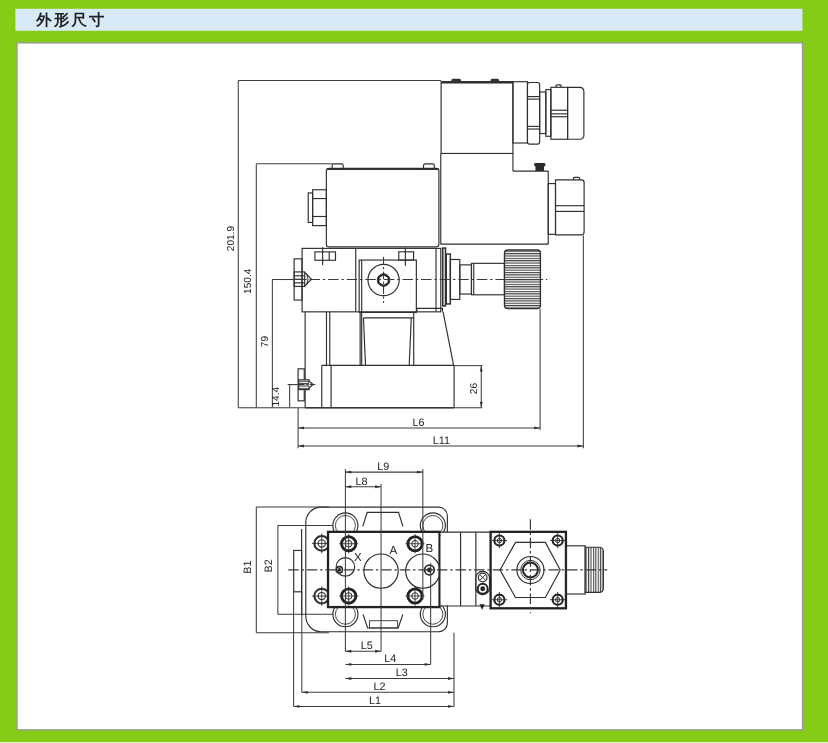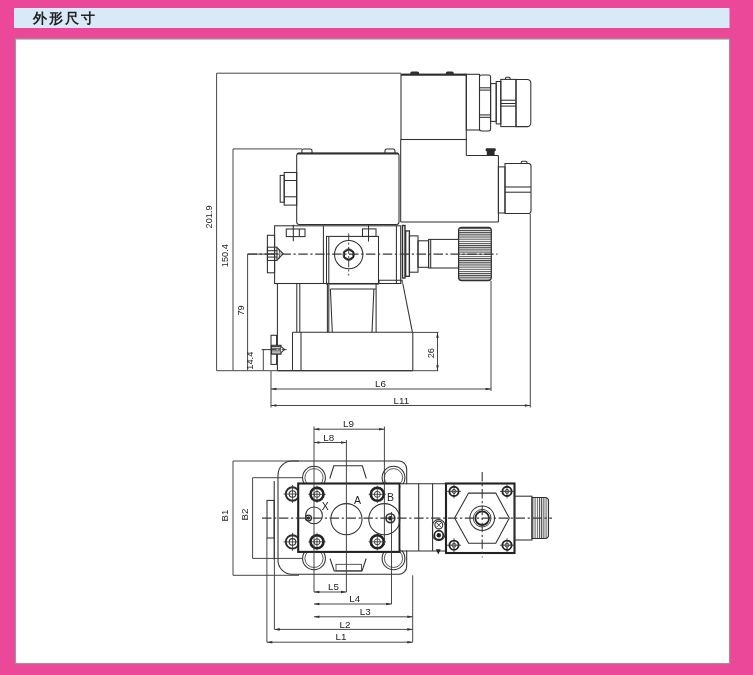--- a/index.html
+++ b/index.html
@@ -1,16 +1,16 @@
 <!DOCTYPE html>
 <html><head>
 <meta charset="utf-8">
 <style>
   html,body{margin:0;padding:0;background:#ffffff;}
-  #page{position:relative;width:753px;height:675px;background:#ec4899;overflow:hidden;
+  #page{position:relative;width:753px;height:675px;background:#84cc16;overflow:hidden;
         font-family:"Liberation Sans", sans-serif;}
   svg text{font-family:"Liberation Sans", sans-serif;fill:#222;}
 </style>
 </head>
 <body>
 <div id="page">
 <svg width="753" height="675" viewBox="0 0 753 675" xmlns="http://www.w3.org/2000/svg">
 <defs>
 <marker id="ar" markerWidth="8" markerHeight="6" refX="7" refY="3" orient="auto-start-reverse" markerUnits="userSpaceOnUse">
           <path d="M7,3 L1.6,1.7 L1.6,4.3 z" fill="#333"></path>

